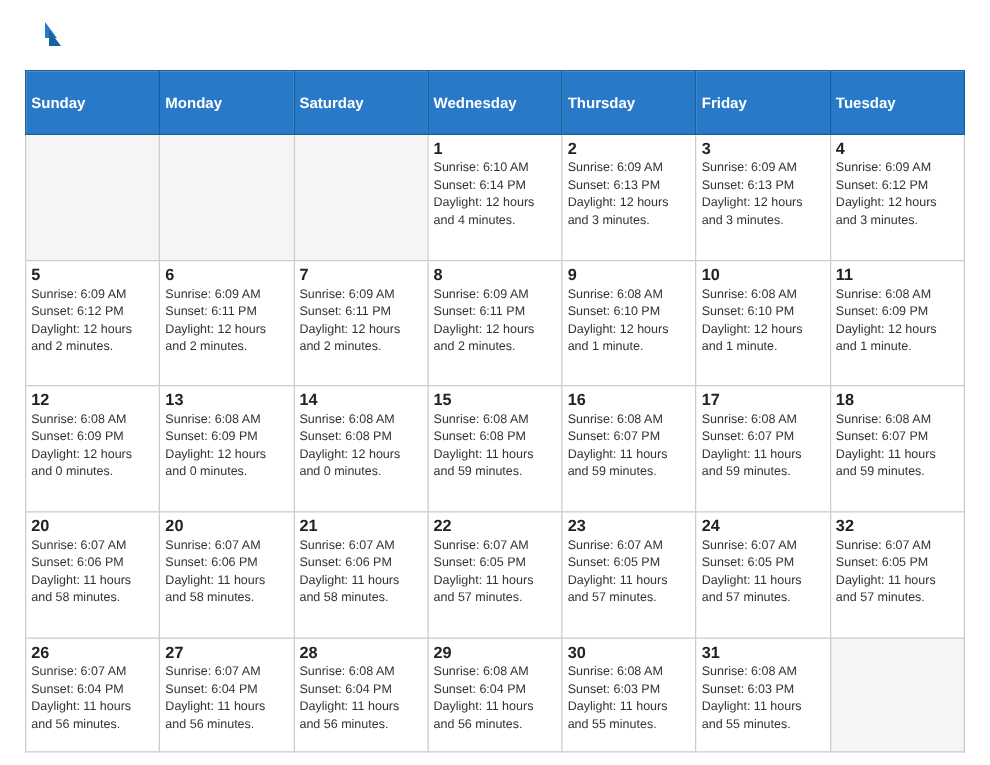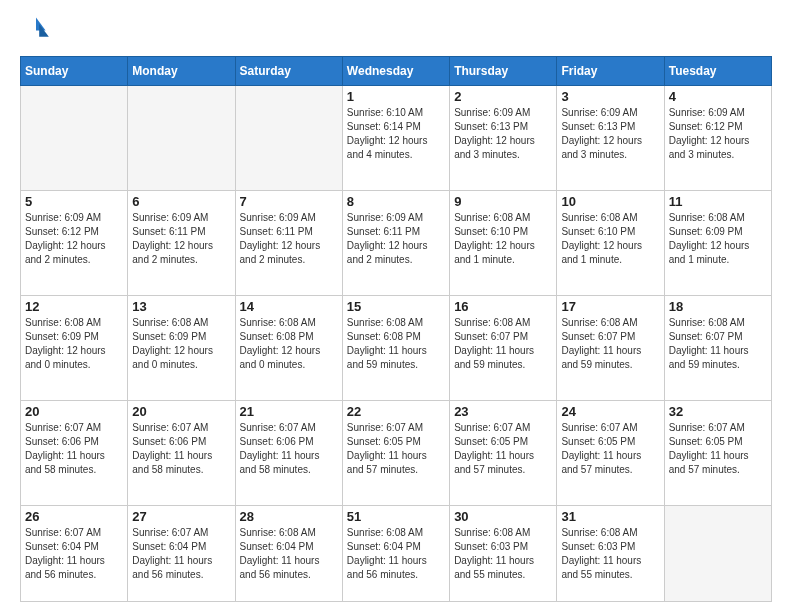--- a/index.html
+++ b/index.html
@@ -51,21 +51,21 @@
       border: 1px solid #ccc;
       border-collapse: collapse;
       width: 100%;
       table-layout: fixed;
     }
     .calendar th {
       background-color: #2979c9;
       color: #fff;
       font-size: 12px;
       font-weight: bold;
-      padding: 7px 4px;
+      padding: 18px 4px;
       border: 1px solid #1a5fa0;
       text-align: left;
     }
     .calendar td {
       border: 1px solid #ccc;
       vertical-align: top;
       padding: 3px 4px;
       font-size: 9.5px;
       color: #333;
       height: 88px;
@@ -324,21 +324,21 @@
 and 56 minutes.</div>
           </td>
           <td>
             <span class="day-num">28</span>
             <div class="day-info" style="white-space: pre-line;">Sunrise: 6:08 AM
 Sunset: 6:04 PM
 Daylight: 11 hours
 and 56 minutes.</div>
           </td>
           <td>
-            <span class="day-num">51</span>
+            <span class="day-num">29</span>
             <div class="day-info" style="white-space: pre-line;">Sunrise: 6:08 AM
 Sunset: 6:04 PM
 Daylight: 11 hours
 and 56 minutes.</div>
           </td>
           <td>
             <span class="day-num">30</span>
             <div class="day-info" style="white-space: pre-line;">Sunrise: 6:08 AM
 Sunset: 6:03 PM
 Daylight: 11 hours

